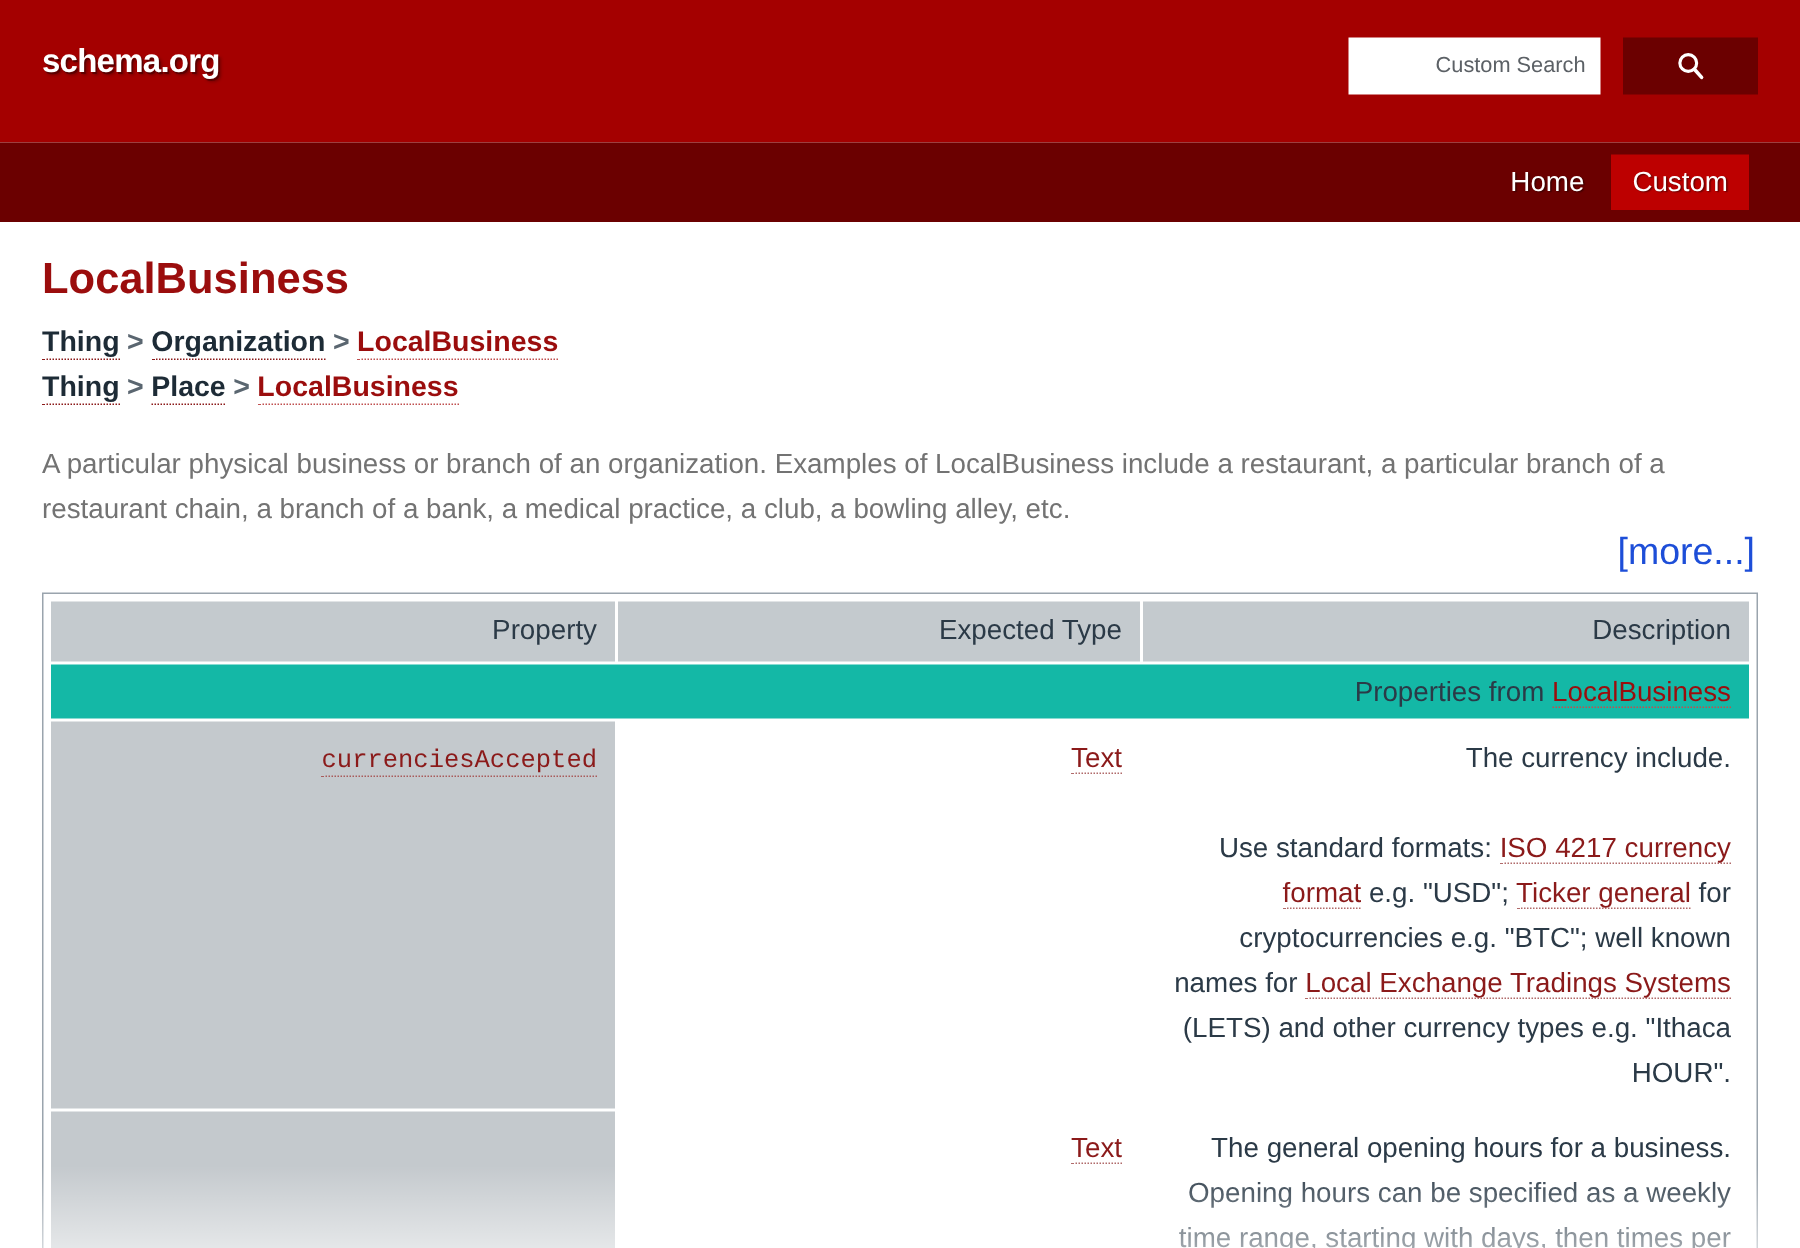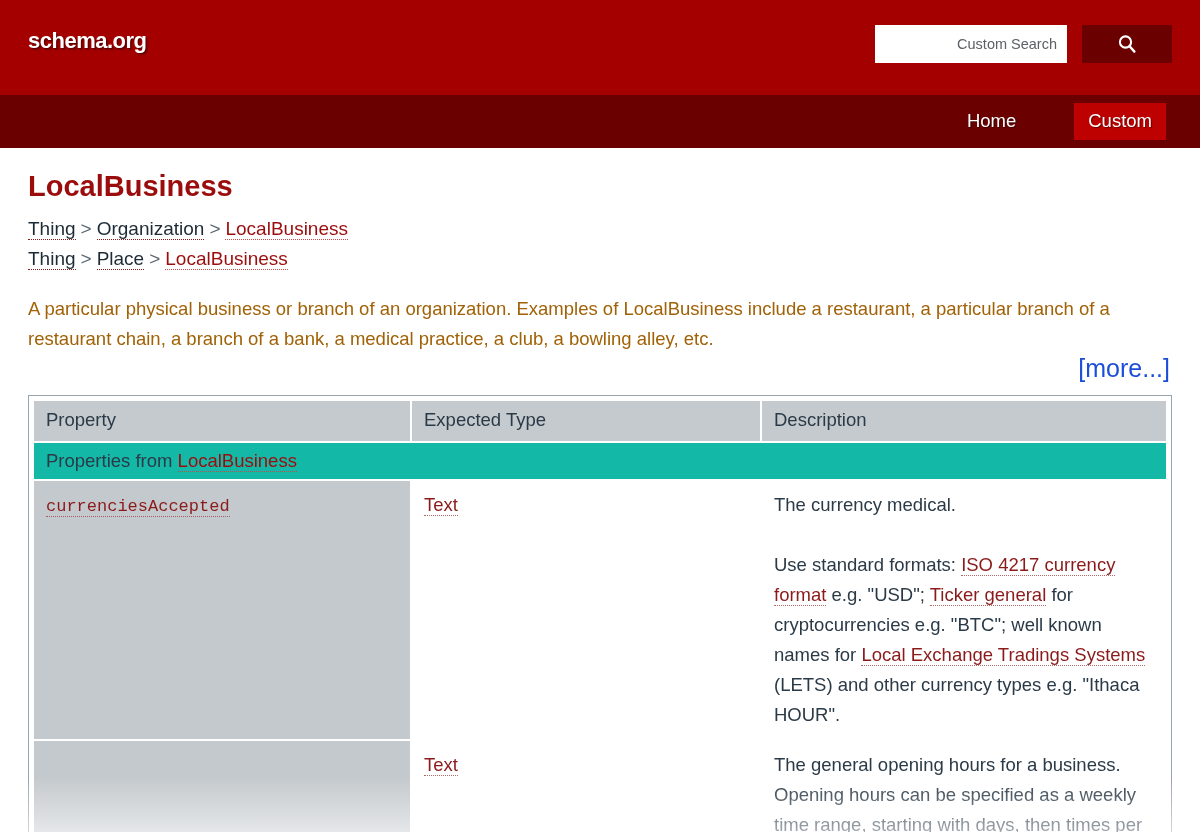--- a/index.html
+++ b/index.html
@@ -28,21 +28,21 @@
     color: #ffffff;
     text-shadow: 1px 1px 0 rgba(60,0,0,0.55), 2px 2px 2px rgba(40,0,0,0.35);
   }
   .search-wrap {
     position: absolute;
     right: 28px; top: 25px;
     display: flex;
     align-items: stretch;
   }
   .search-input {
-    width: 192px;
+    width: 168px;
     height: 38px;
     border: none;
     outline: none;
     background: #ffffff;
     font-family: "Liberation Sans", sans-serif;
     font-size: 14.5px;
     color: #555a5f;
     text-align: right;
     padding: 0 10px 0 8px;
   }
@@ -64,21 +64,20 @@
   
   .navbar {
     position: relative;
     height: 53px;
     background: #6b0000;
     width: 100%;
     display: flex;
     align-items: center;
     justify-content: flex-end;
     padding-right: 34px;
-    gap: 40px;
   }
   .nav-item {
     font-family: "Liberation Sans", sans-serif;
     font-size: 18.5px;
     color: #ffffff;
     text-decoration: none;
     padding: 7px 14px;
     margin-left: 4px;
     line-height: 1.2;
     text-shadow: 1px 1px 1px rgba(0,0,0,0.45);
@@ -103,41 +102,42 @@
     line-height: 1.2;
   }
 
   .breadcrumbs { margin-top: 10px; }
   .crumb-line {
     font-family: "Liberation Sans", sans-serif;
     font-size: 19px;
     color: #4a5560;
     line-height: 30px;
     white-space: nowrap;
+    font-weight: bold;
   }
   .crumb {
     color: #1d2b36;
     text-decoration: none;
     border-bottom: 1px dotted #8b1a1a;
     cursor: pointer;
   }
   .crumb.red {
     color: #9b0d0d;
     border-bottom: 1px dotted #c05050;
   }
   .crumb-sep {
     color: #5a6670;
     padding: 0 5px;
   }
 
   .description {
     font-family: "Liberation Sans", sans-serif;
     font-size: 18.5px;
     line-height: 30px;
-    color: #a16207;
+    color: #737373;
     margin-top: 20px;
     max-width: 1135px;
   }
   .more-link {
     text-align: right;
     font-family: "Liberation Sans", sans-serif;
     font-size: 25px;
     color: #1d4ed8;
     padding-right: 2px;
     cursor: pointer;
@@ -157,21 +157,21 @@
     border-collapse: separate;
     border-spacing: 2px 2px;
     table-layout: fixed;
   }
   .prop-table th, .prop-table td {
     vertical-align: top;
     padding: 9px 12px;
     font-family: "Liberation Sans", sans-serif;
     font-size: 18.5px;
     line-height: 30px;
-    text-align: left;
+    text-align: right;
     font-weight: normal;
     margin-top: 16px;
   }
   .col-prop { width: 376px; }
   .col-type { width: 348px; }
   .col-desc { width: auto; }
 
   .prop-table thead th {
     background: #c4cace;
     color: #2b3a47;
@@ -288,21 +288,21 @@
         </tr>
 
         <tr>
           <td class="prop-cell">
             <a class="link" href="#">currenciesAccepted</a>
           </td>
           <td class="type-cell">
             <a class="link" href="#">Text</a>
           </td>
           <td class="desc-cell">
-            <p class="desc-para">The currency medical.</p>
+            <p class="desc-para">The currency include.</p>
             <p class="desc-para"><span>Use standard formats: </span><a class="link" href="#">ISO 4217 currency format</a><span> e.g. "USD"; </span><a class="link" href="#">Ticker general</a><span> for cryptocurrencies e.g. "BTC"; well known names for </span><a class="link" href="#">Local Exchange Tradings Systems</a><span> (LETS) and other currency types e.g. "Ithaca HOUR".</span></p>
           </td>
         </tr>
 
         <tr>
           <td class="prop-cell" style="height:160px">
             <a class="link" href="#"></a>
           </td>
           <td class="type-cell">
             <a class="link" href="#">Text</a>

